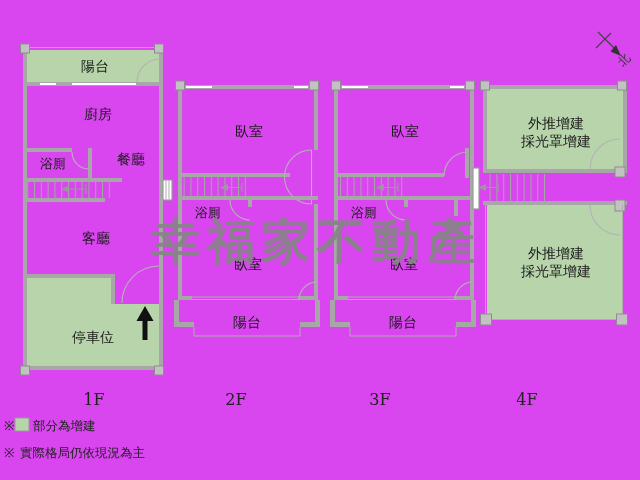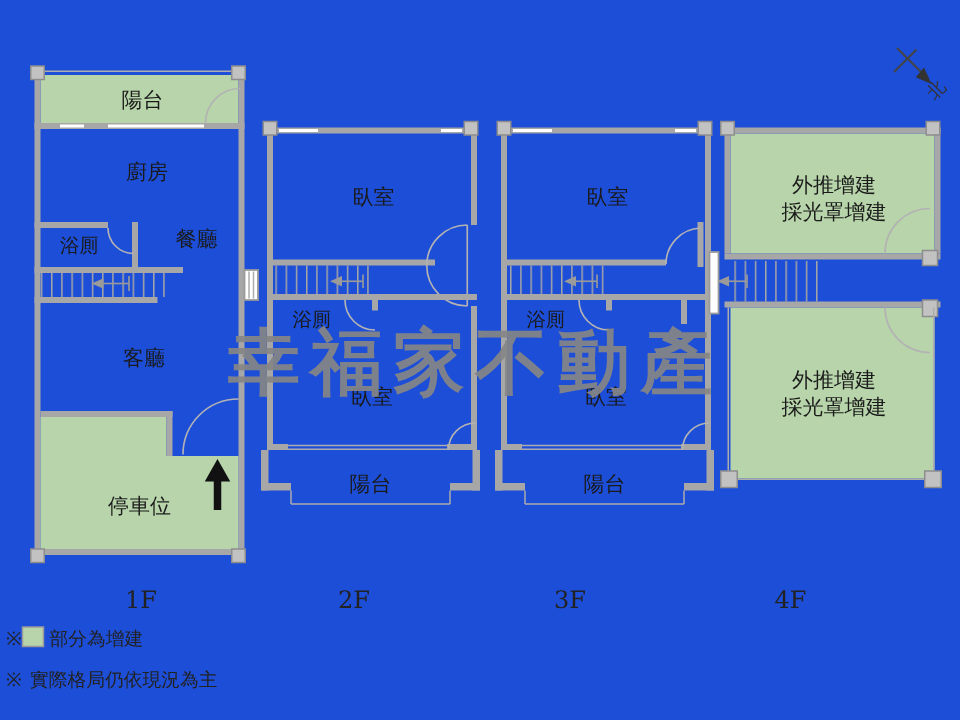--- a/index.html
+++ b/index.html
@@ -1,16 +1,16 @@
 <!DOCTYPE html>
 <html><head>
 <meta charset="utf-8">
 <style>
   html,body{margin:0;padding:0;background:#fff;}
-  .stage{position:relative;width:640px;height:480px;background:#1d4ed8;overflow:hidden;
+  .stage{position:relative;width:640px;height:480px;background:#d946ef;overflow:hidden;
          font-family:"DejaVu Serif", serif;}
   svg{display:block;}
   .wall{fill:#a7a7a7;}
   .post{fill:#c2c2c2;stroke:#8d8d8d;stroke-width:1;}
   .thin{stroke:#adadad;stroke-width:1;fill:none;}
   .door{stroke:#b3b3b3;stroke-width:1.1;fill:none;}
   .green{fill:#b7d4aa;}
   .win{fill:#ffffff;}
   .winbox{fill:#ffffff;stroke:#9b9b9b;stroke-width:1.2;}
   .sarrow{stroke:#9a9a9a;stroke-width:1.1;fill:none;}

